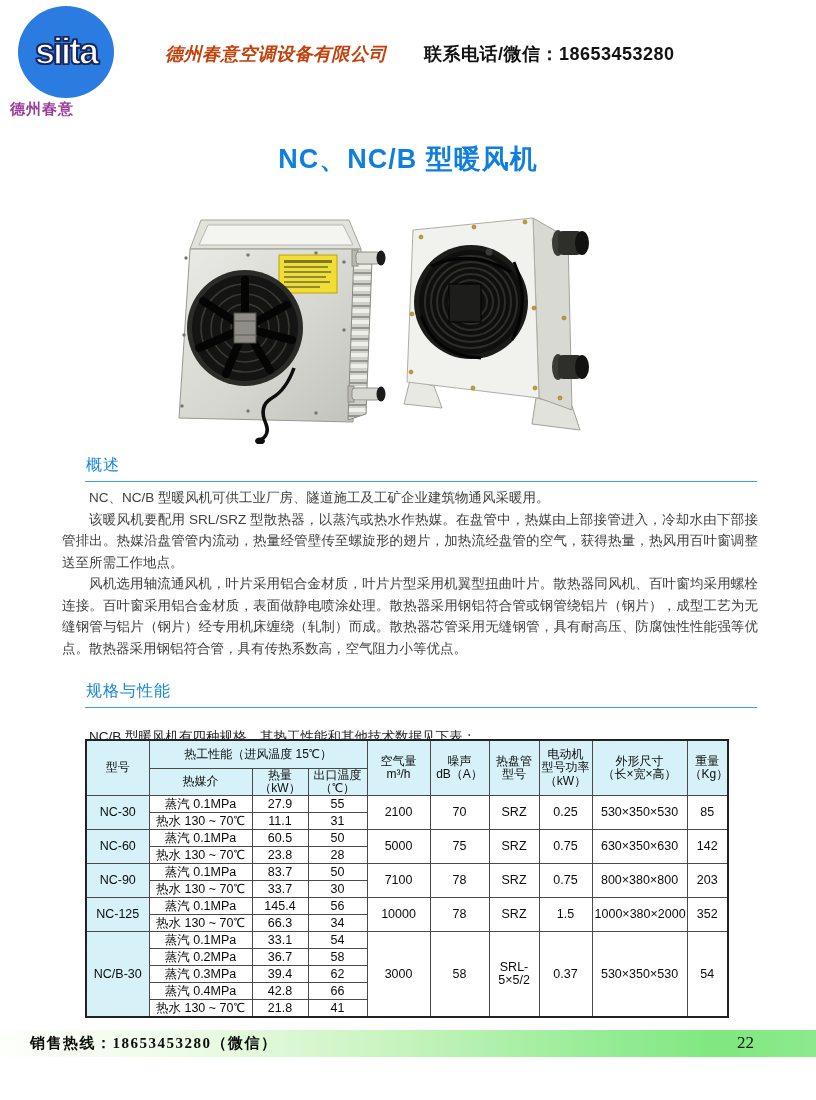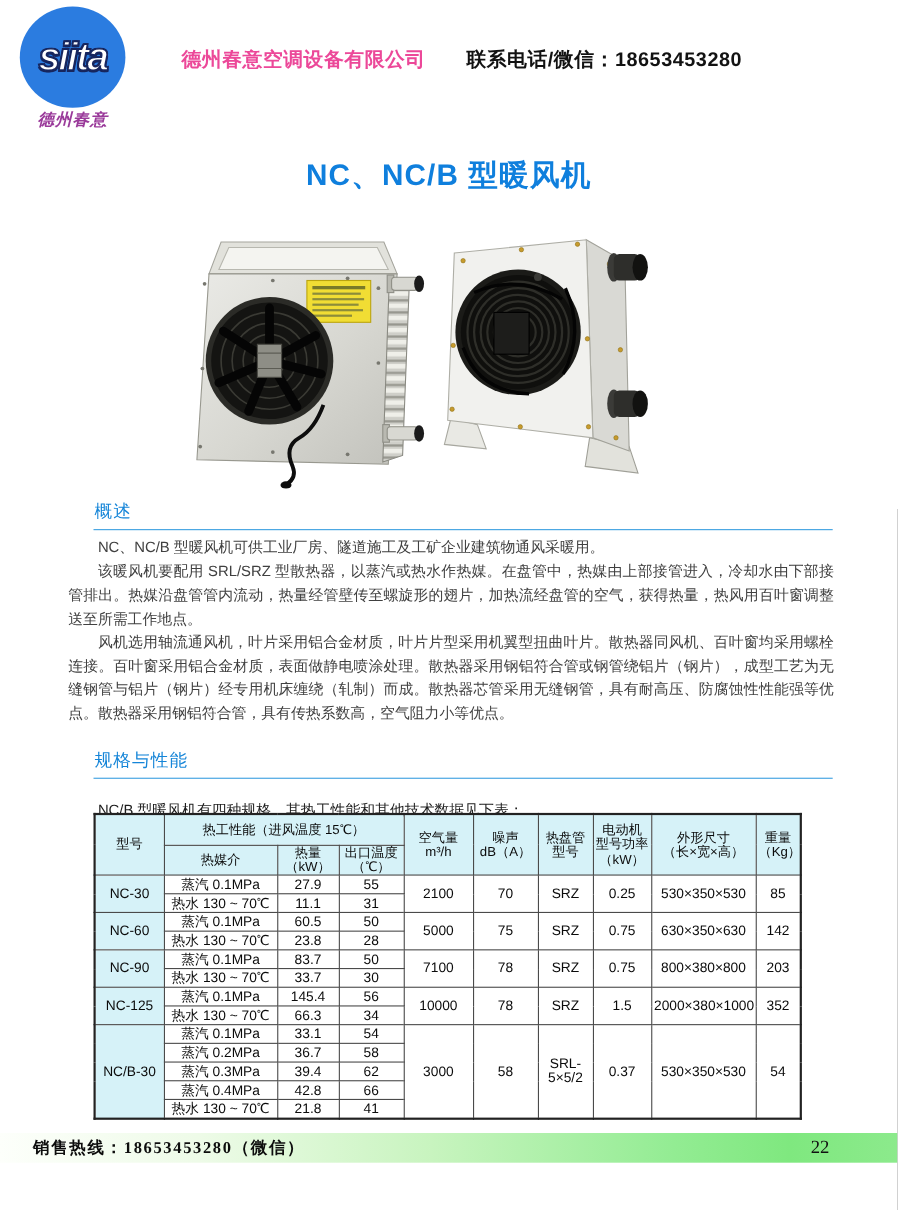--- a/index.html
+++ b/index.html
@@ -8,25 +8,25 @@
     --table-head-bg:#d6f2f8;
     --logo-blue:#2b7ce0;
     --logo-purple:#9a3a9a;
     --footer-green:#7fe87f;
   }
   *{margin:0;padding:0;box-sizing:border-box;}
   body{background:#888;font-family:"Liberation Sans",sans-serif;}
   .page{position:relative;width:816px;height:1100px;background:#ffffff;margin:0 auto;overflow:hidden;color:#1a1a1a;}
 
   
-  .logo-wrap{position:absolute;left:10px;top:6px;width:112px;text-align:center;font-style:italic;}
+  .logo-wrap{position:absolute;left:10px;top:6px;width:112px;}
   .logo-mark{width:96px;height:92px;margin:0 auto;background:var(--logo-blue);border-radius:50%;display:flex;align-items:center;justify-content:center;}
   .logo-text{color:#ffffff;font-weight:bold;font-size:36px;letter-spacing:-2px;-webkit-text-stroke:1.5px #17265e;text-shadow:1px 1px 0 #17265e,-1px 1px 0 #17265e,1px -1px 0 #17265e,-1px -1px 0 #17265e;}
   .logo-subtitle{margin-top:2px;color:var(--logo-purple);font-weight:bold;font-size:15px;letter-spacing:1px;white-space:nowrap;}
-  .company-name{position:absolute;left:165px;top:42px;font-size:18px;font-weight:bold;color:#ec4899;letter-spacing:0.5px;}
+  .company-name{position:absolute;left:165px;top:42px;font-size:18px;font-weight:bold;color:#c2410c;letter-spacing:0.5px;font-style:italic;}
   .contact-phone{position:absolute;left:424px;top:42px;font-size:18px;font-weight:bold;color:#121212;letter-spacing:0.5px;}
 
   
   .page-title{position:absolute;top:141px;left:0;width:100%;text-align:center;color:var(--brand-blue);font-size:27px;font-weight:bold;letter-spacing:1px;}
 
   
   .photo{position:absolute;}
   .photo-left{left:148px;top:210px;width:240px;height:234px;}
   .photo-right{left:396px;top:196px;width:200px;height:244px;}
   .photo svg{width:100%;height:100%;display:block;}
@@ -306,21 +306,21 @@
         </tr>
         <tr>
           <td rowspan="2" class="model-cell">NC-125</td>
           <td>蒸汽 0.1MPa</td>
           <td>145.4</td>
           <td>56</td>
           <td rowspan="2">10000</td>
           <td rowspan="2">78</td>
           <td rowspan="2" class="pre">SRZ</td>
           <td rowspan="2">1.5</td>
-          <td rowspan="2">2000×380×1000</td>
+          <td rowspan="2">1000×380×2000</td>
           <td rowspan="2">352</td>
         </tr>
         <tr>
           <td>热水 130 ~ 70℃</td>
           <td>66.3</td>
           <td>34</td>
         </tr>
         <tr>
           <td rowspan="5" class="model-cell">NC/B-30</td>
           <td>蒸汽 0.1MPa</td>

